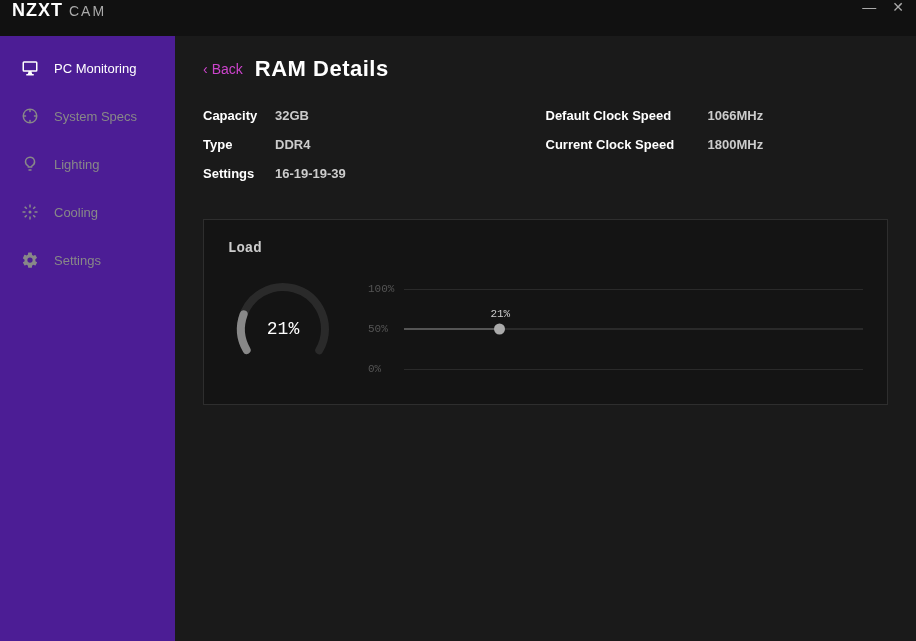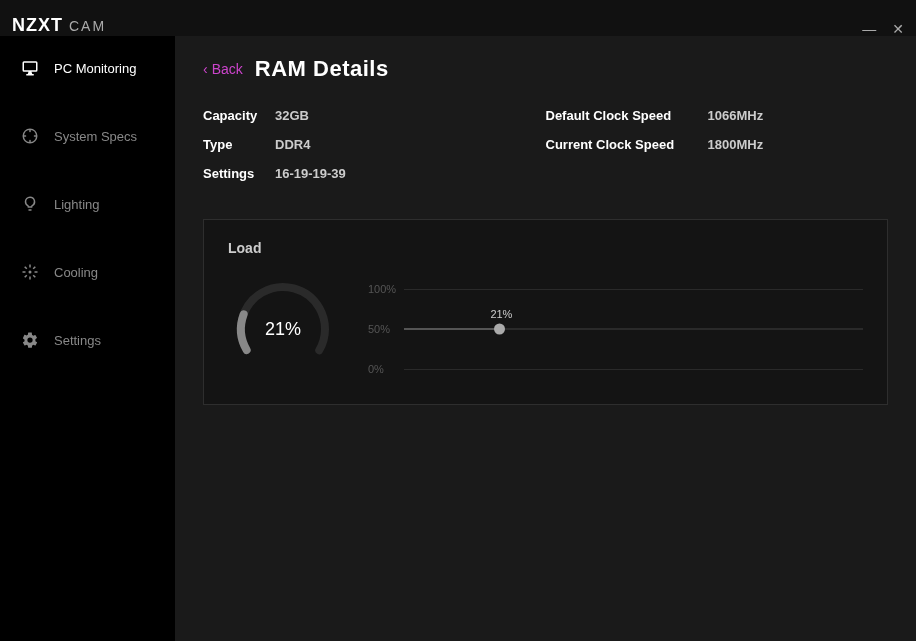--- a/index.html
+++ b/index.html
@@ -11,21 +11,21 @@
       color: #e0e0e0;
       overflow: hidden;
       position: relative;
     }
 
     
     .title-bar {
       height: 36px;
       background: #111111;
       display: flex;
-      align-items: flex-end;
+      align-items: flex-start;
       justify-content: space-between;
       padding: 0 12px;
       user-select: none;
     }
     .title-bar-logo {
       display: flex;
       align-items: center;
       gap: 6px;
     }
     .logo-nzxt {
@@ -56,26 +56,25 @@
 
     
     .main-layout {
       display: flex;
       height: calc(641px - 36px);
     }
 
     
     .sidebar {
       width: 175px;
-      background: #000000;
+      background: #4c1d95;
       display: flex;
       flex-direction: column;
       padding-top: 8px;
       flex-shrink: 0;
-      gap: 20px;
     }
     .sidebar-item {
       display: flex;
       align-items: center;
       gap: 14px;
       padding: 14px 20px;
       cursor: pointer;
       color: #888888;
       font-size: 13px;
     }
@@ -156,20 +155,21 @@
       color: #ffffff;
       min-width: 150px;
     }
 
     
     .load-card {
       border: 1px solid #2e2e2e;
       border-radius: 0;
       padding: 20px 24px;
       background: #141414;
+      font-family: Liberation Mono, monospace;
     }
     .load-title {
       font-size: 14px;
       font-weight: 600;
       color: #cccccc;
       margin-bottom: 18px;
     }
     .load-content {
       display: flex;
       align-items: center;

